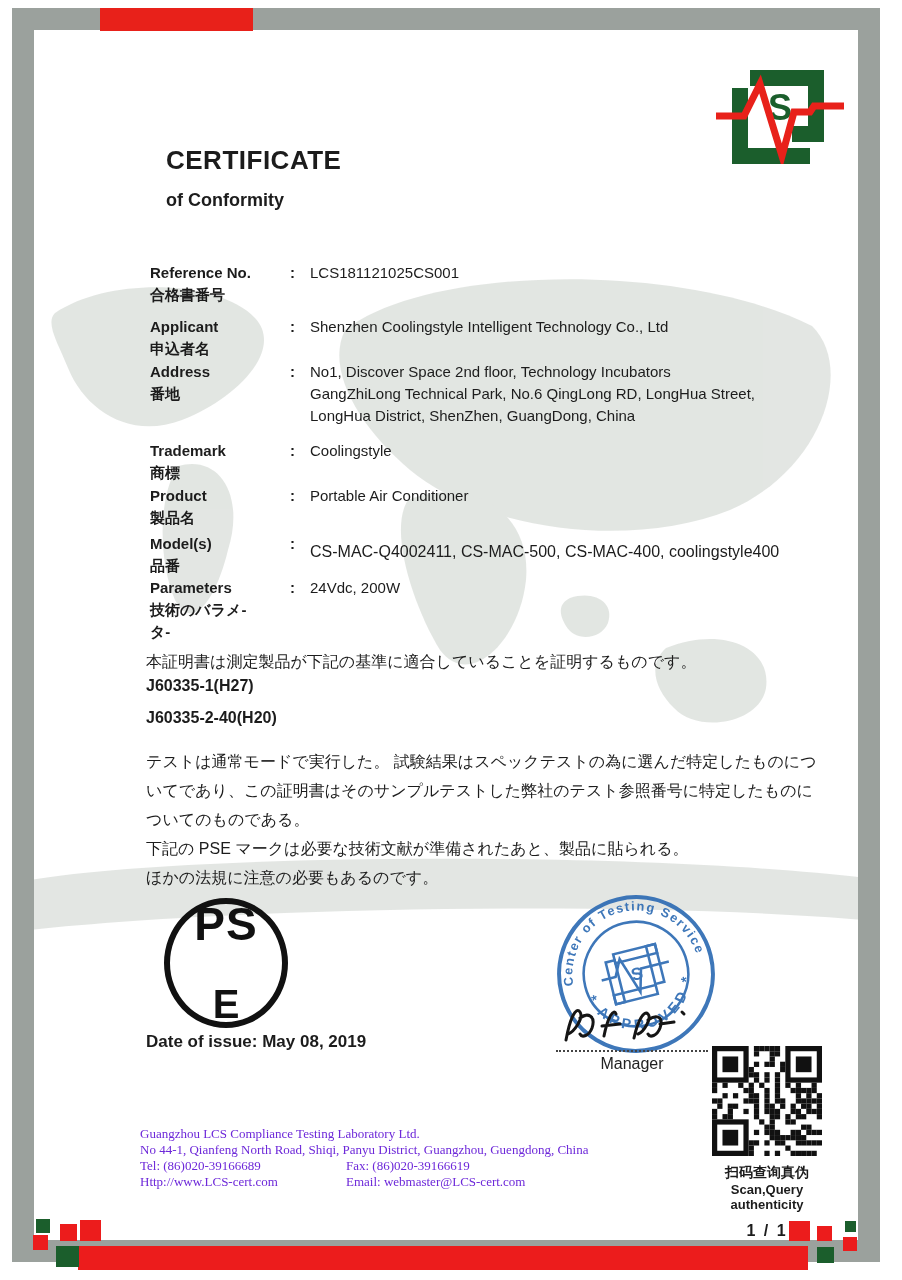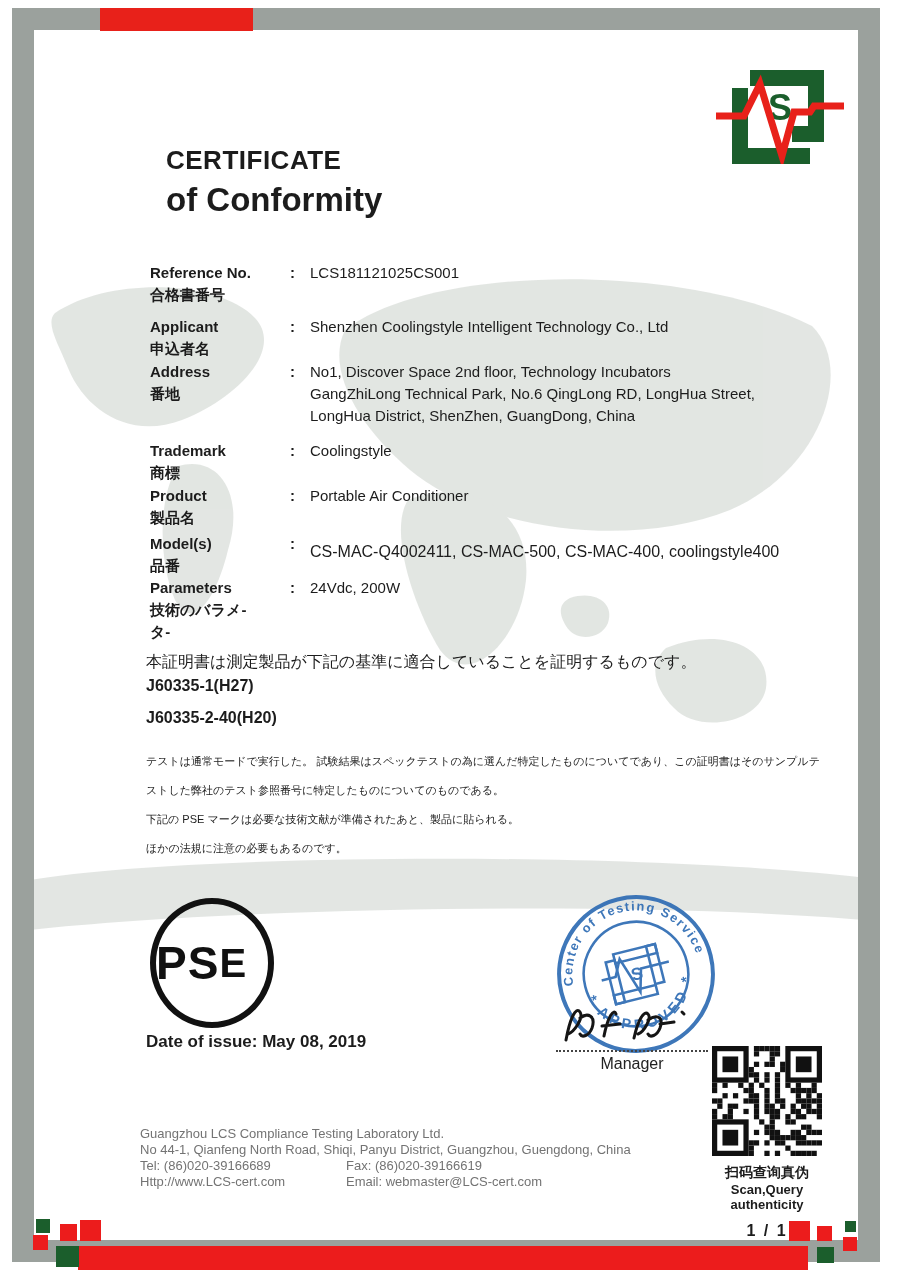--- a/index.html
+++ b/index.html
@@ -15,45 +15,45 @@
   .red-bottom{position:absolute;left:78px;top:1246px;width:730px;height:24px;background:#ec1c1c;z-index:3;}
   .sq{position:absolute;z-index:4;}
   .sq.red{background:#ec1c1c;} .sq.green{background:#1b5e2c;}
   
   .map{position:absolute;left:30px;top:268px;width:836px;height:706px;z-index:1;}
   
   .content{position:absolute;inset:0;z-index:5;}
   .logo{position:absolute;left:714px;top:64px;width:132px;height:100px;}
   .title{position:absolute;left:166px;top:138px;}
   .title .main{font-size:26px;font-weight:bold;letter-spacing:.5px;line-height:44px;}
-  .title .sub{font-size:33px;font-weight:bold;line-height:32px;margin-top:2px;}
+  .title .sub{font-size:18px;font-weight:bold;line-height:32px;margin-top:2px;}
   .fields{position:absolute;left:150px;top:262px;width:690px;}
   .frow{display:grid;grid-template-columns:140px 20px 1fr;line-height:22px;font-size:15px;}
   .frow .lbl{font-weight:bold;white-space:pre-line;}
   .frow .lbl .jp{font-weight:normal;font-weight:bold;}
   .frow .colon{font-weight:bold;}
   .frow .val{font-weight:normal;white-space:pre-line;}
   .g10{margin-bottom:10px;} .g0{margin-bottom:1px;} .g13{margin-bottom:13px;}
   .g4{margin-bottom:4px;} .g8{margin-bottom:0;}
   .val-models{font-size:16px;padding-top:8px;}
   .compliance{position:absolute;left:146px;top:650px;width:676px;font-size:16px;line-height:24px;}
   .compliance .std{font-weight:bold;font-size:16px;}
   .std2{margin-top:8px;}
-  .note{margin-top:17px;line-height:29px;white-space:pre-line;font-size:11px;}
-  .pse{position:absolute;left:150px;top:898px;width:112px;height:118px;border:6px solid #111;
-    border-radius:50%;display:flex;flex-direction:row;align-items:center;justify-content:flex-start;
+  .note{margin-top:17px;line-height:29px;white-space:pre-line;font-size:16px;}
+  .pse{position:absolute;left:164px;top:898px;width:112px;height:118px;border:6px solid #111;
+    border-radius:50%;display:flex;flex-direction:column;align-items:center;justify-content:space-between;
     font-weight:bold;color:#111;background:transparent;}
   .pse .l1{font-size:46px;line-height:40px;letter-spacing:1px;}
   .pse .l2{font-size:40px;line-height:36px;}
   .stamp{position:absolute;left:554px;top:892px;width:164px;height:164px;transform:rotate(-14deg);opacity:.92;}
   .sig{position:absolute;left:552px;top:998px;width:160px;text-align:center;}
   .sig .line{border-bottom:2px dotted #444;width:152px;margin:0 auto;}
   .sig .role{font-size:16px;color:#222;margin-top:3px;}
   .date{position:absolute;left:146px;top:1032px;font-size:17px;font-weight:bold;}
-  .footer{position:absolute;left:140px;top:1126px;width:500px;font-size:13px;line-height:16px;color:#737373;}
+  .footer{position:absolute;left:140px;top:1126px;width:500px;font-size:13px;line-height:16px;color:#6d28d9;font-family:Liberation Serif, serif;}
   .footer .cols{display:grid;grid-template-columns:206px auto;}
   .qr{position:absolute;left:702px;top:1046px;width:130px;text-align:center;}
   .qr .cn{font-size:14px;font-weight:bold;margin-top:4px;}
   .qr .en{font-size:13px;font-weight:bold;}
   .qr .pg{font-size:16px;font-weight:bold;letter-spacing:2px;margin-top:10px;}
 </style>
 </head>
 <body>
 
 <svg class="map" viewBox="0 0 836 706" aria-hidden="true">

